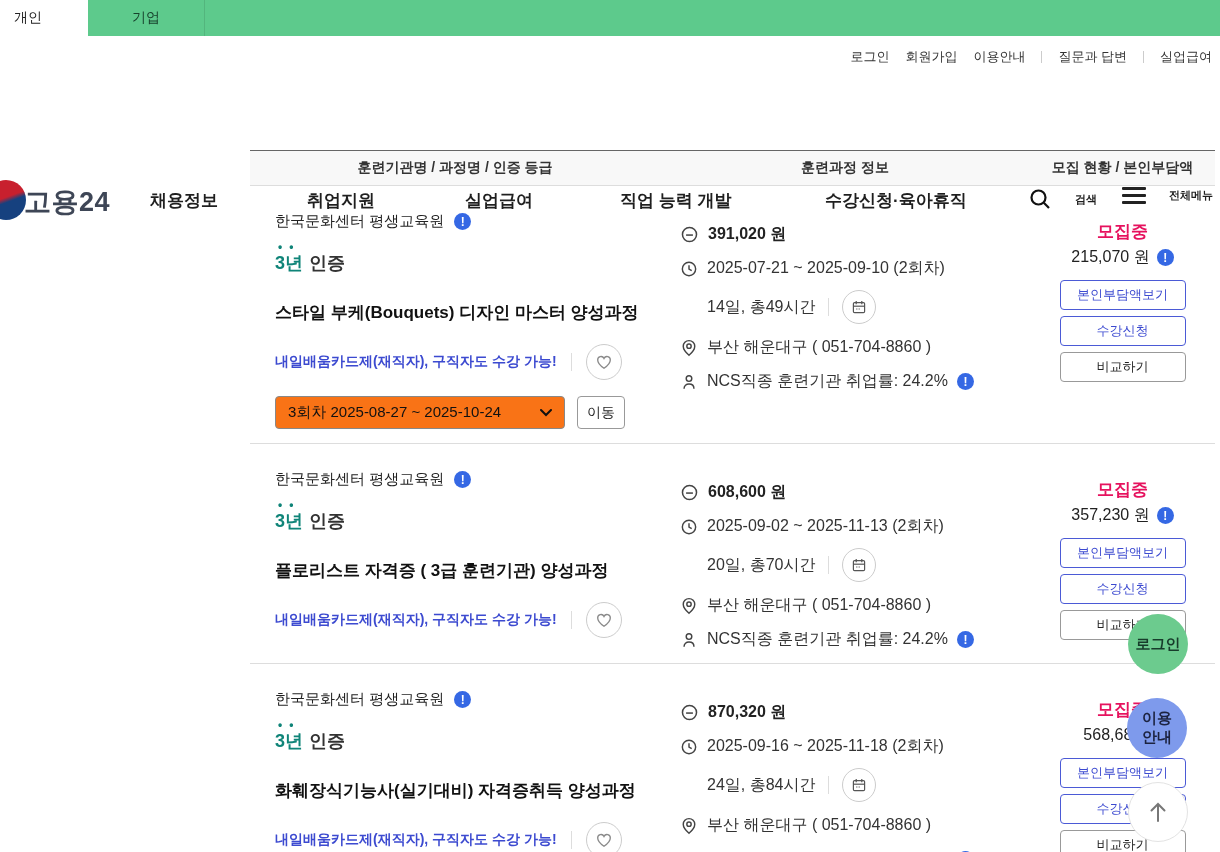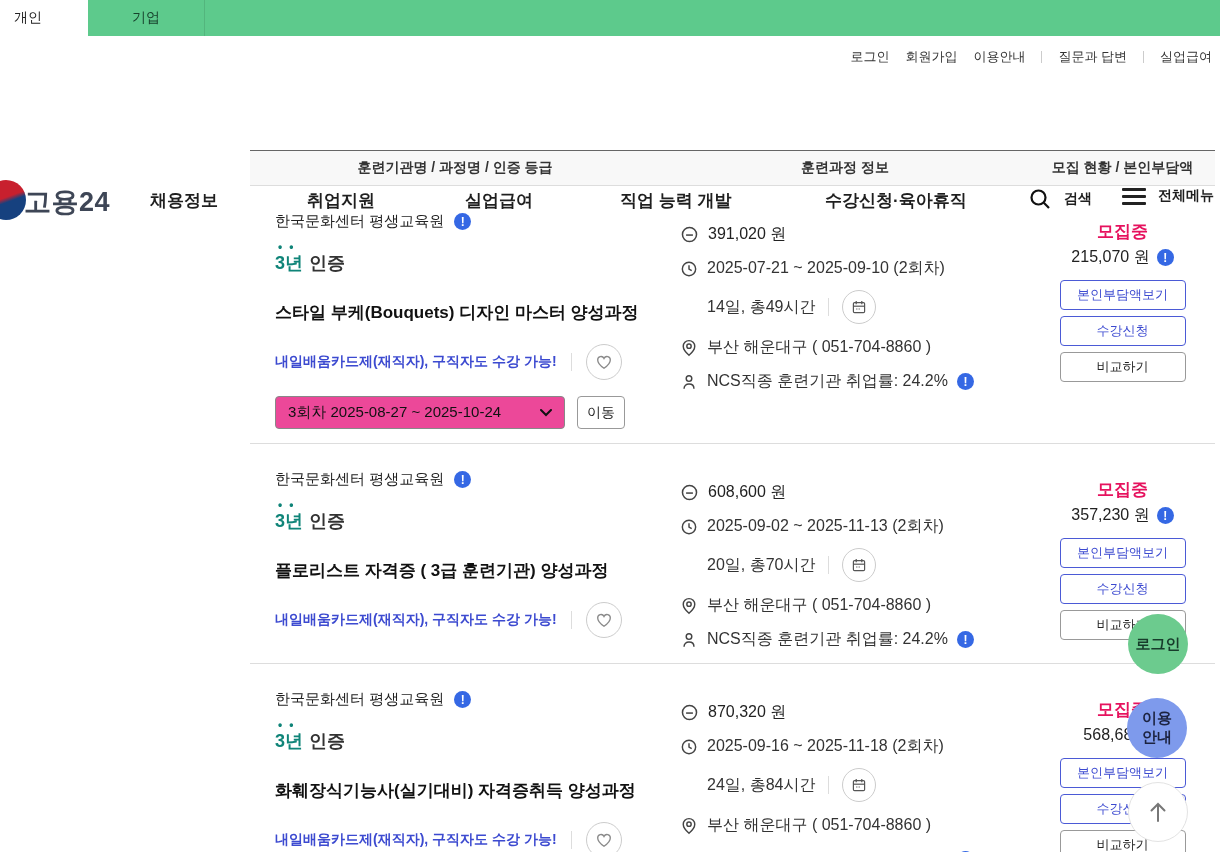--- a/index.html
+++ b/index.html
@@ -17,21 +17,21 @@
   .utilbar { position:absolute; top:48px; right:8px; display:flex; align-items:center; gap:16px; font-size:13px; color:#333; }
   .utilbar a { cursor:pointer; }
   .util-sep { width:1px; height:12px; background:#ccc; }
 
   
   .mainnav { position:absolute; top:85px; left:0; width:1220px; height:60px; }
   .logo-mark { position:absolute; left:-14px; top:95px; width:40px; height:40px; border-radius:50%;
     background:linear-gradient(160deg,#c8202e 45%,#16417f 55%); }
   .logo-text { position:absolute; left:24px; top:99px; font-size:27px; font-weight:700; color:#3e4656; letter-spacing:0.5px; }
   .nav-item { position:absolute; top:104px; font-size:17px; font-weight:700; color:#1f1f1f; cursor:pointer; white-space:nowrap; }
-  .nav-search, .nav-menu { position:absolute; top:102px; display:flex; align-items:center; gap:12px; font-size:14px; font-weight:700; color:#1f1f1f; cursor:pointer; }
+  .nav-search, .nav-menu { position:absolute; top:102px; display:flex; align-items:center; gap:23px; font-size:11px; font-weight:700; color:#1f1f1f; cursor:pointer; }
   .burger { display:flex; flex-direction:column; gap:4px; }
   .burger i { display:block; width:24px; height:3px; background:#222; border-radius:1px; }
 
   
   .content { position:absolute; left:250px; top:150px; width:965px; }
   .list-head { display:flex; height:36px; background:#f8f8f8; border-top:1px solid #666; border-bottom:1px solid #ddd; font-size:14px; font-weight:700; color:#333; }
   .list-head > div { display:flex; align-items:center; justify-content:center; }
   .lh-c1 { width:410px; } .lh-c2 { width:370px; } .lh-c3 { width:185px; }
 
   .course-row { display:flex; border-bottom:1px solid #ddd; }
@@ -47,26 +47,26 @@
   .cert-line { margin-top:20px; display:flex; align-items:baseline; gap:6px; }
   .cert-years { position:relative; color:#0f8478; font-size:18px; font-weight:700; }
   .cert-years::before { content:"\2022\2022"; position:absolute; top:-11px; left:3px; font-size:12px; letter-spacing:7px; color:#0f8478; }
   .cert-label { font-size:18px; font-weight:700; color:#333; }
   .course-title { margin-top:26px; font-size:17px; font-weight:700; color:#111; cursor:pointer; }
   .link-line { margin-top:20px; display:flex; align-items:center; gap:14px; }
   .card-link { font-size:14px; font-weight:700; color:#3c4ad0; cursor:pointer; text-decoration:none; }
   .vdiv { width:1px; height:18px; background:#ddd; }
   .circle-btn { width:36px; height:36px; border-radius:50%; background:#fff; border:1px solid #ccc; display:flex; align-items:center; justify-content:center; cursor:pointer; }
   .select-line { margin-top:16px; display:flex; align-items:center; gap:12px; }
-  .round-select { width:290px; height:33px; border:1px solid #888; border-radius:4px; background:#ec4899; display:flex; align-items:center;
+  .round-select { width:290px; height:33px; border:1px solid #888; border-radius:4px; background:#f97316; display:flex; align-items:center;
     justify-content:space-between; padding:0 12px; font-size:15px; color:#111; cursor:pointer; }
   .move-btn { width:48px; height:33px; border:1px solid #999; border-radius:4px; background:#fff; font-size:14px; color:#222; cursor:pointer; font-family:inherit; }
 
   .mid-line { display:flex; align-items:center; gap:9px; font-size:16px; color:#333; margin-bottom:13px; }
-  .mid-line.price { font-size:16px; font-weight:400; color:#222; }
+  .mid-line.price { font-size:16px; font-weight:700; color:#222; }
   .mid-line.duration { padding-left:27px; margin-top:-2px; gap:13px; }
   .mid-icon { flex:0 0 auto; display:flex; }
 
   .status-txt { font-size:17px; font-weight:700; color:#e6125e; }
   .fee-line { margin-top:4px; display:flex; align-items:center; gap:7px; font-size:16px; color:#222; }
   .act-btn { width:126px; height:30px; border-radius:4px; background:#fff; font-size:13px; cursor:pointer; margin-top:6px; font-family:inherit; }
   .act-btn.blue { border:1px solid #4b5ad6; color:#3c4ad0; }
   .act-btn.gray { border:1px solid #999; color:#222; }
   .col-right .act-btn:first-of-type { margin-top:12px; }
 

